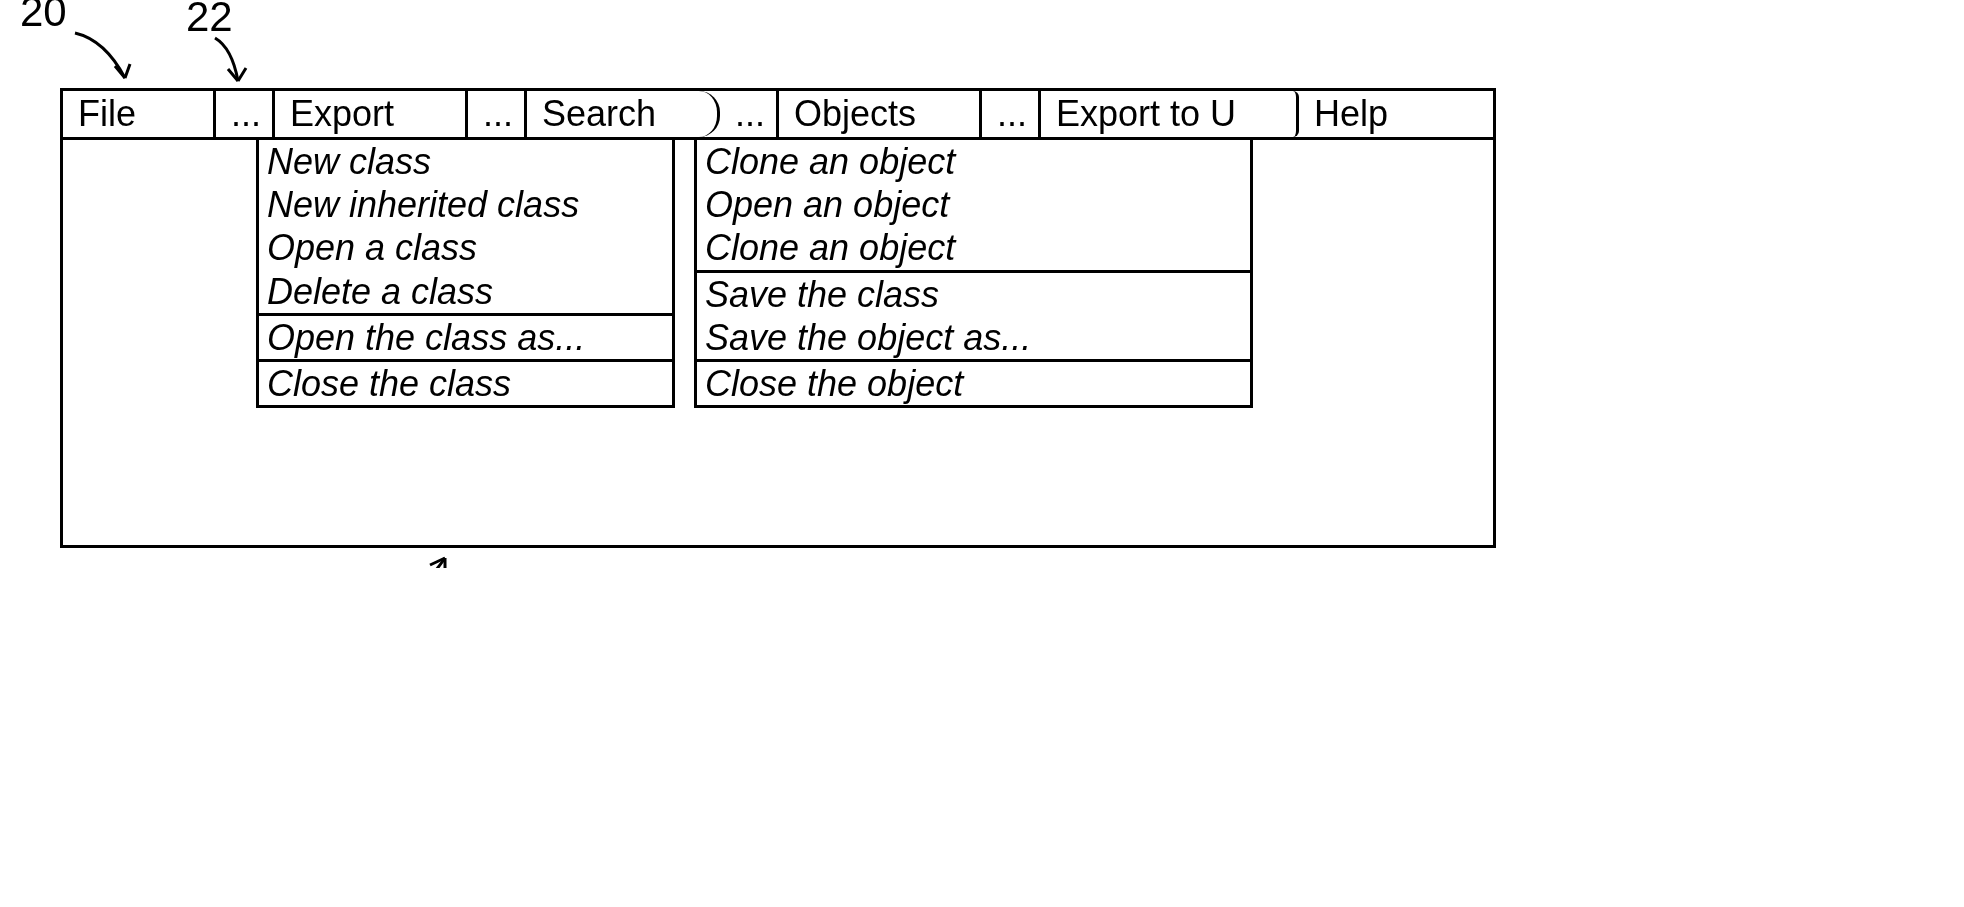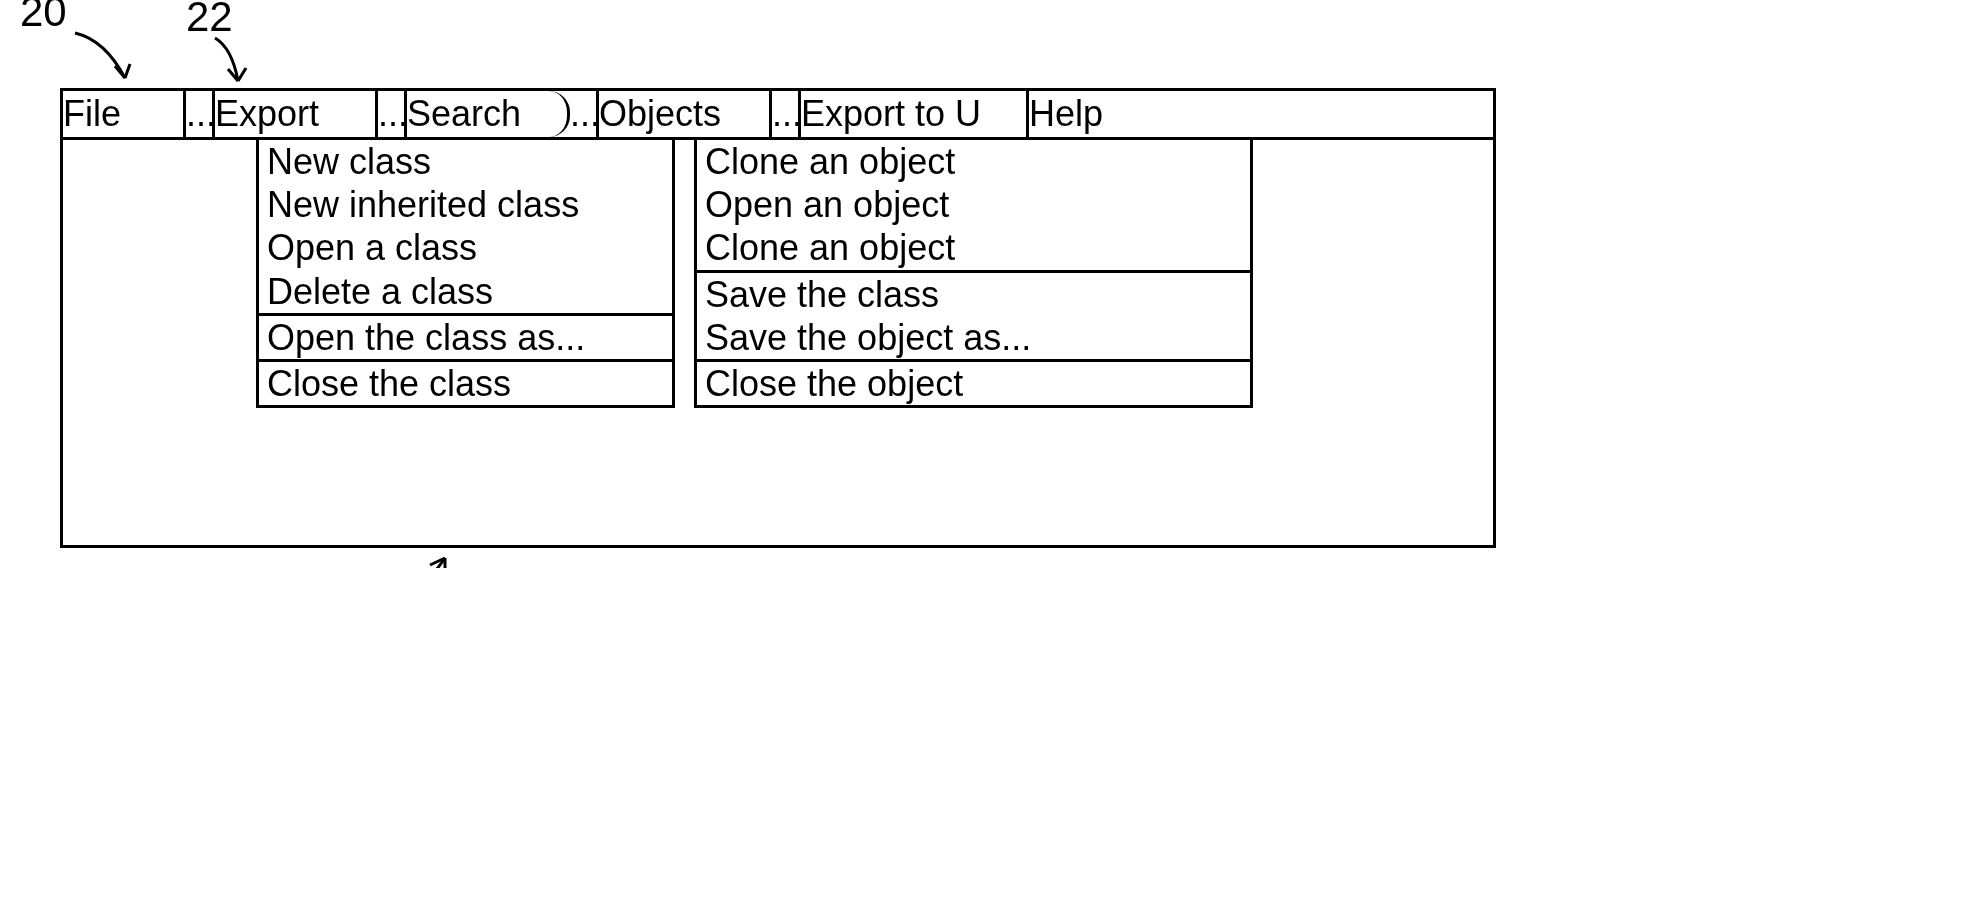--- a/index.html
+++ b/index.html
@@ -35,39 +35,40 @@
       border: 3px solid #000;
       width: 1430px;
       background: #fff;
     }
     .menubar {
       display: flex;
       border-bottom: 3px solid #000;
     }
     .menu-cell {
       border-right: 3px solid #000;
-      padding: 2px 0;
+      padding: 2px 15px;
     }
     .menu-cell:last-child {
       border-right: none;
     }
     .menu-pinch {
       width: 26px;
       text-align: center;
     }
     .content-area {
       position: relative;
       height: 405px;
     }
     .dropdown {
       position: absolute;
       top: 0;
       border: 3px solid #000;
       border-top: none;
       background: #fff;
+      font-style: italic;
     }
     .dropdown-classes {
       left: 193px;
       width: 413px;
     }
     .dropdown-objects {
       left: 631px;
       width: 553px;
     }
     .dd-group {
@@ -105,21 +106,21 @@
   <div class="window">
     <div class="menubar">
       <div class="menu-cell" style="width:120px;">File</div>
       <div class="menu-cell menu-pinch">...</div>
       <div class="menu-cell" style="width:160px;">Export</div>
       <div class="menu-cell menu-pinch">...</div>
       <div class="menu-cell" style="width:160px;border-radius:21px;">Search</div>
       <div class="menu-cell menu-pinch">...</div>
       <div class="menu-cell" style="width:170px;">Objects</div>
       <div class="menu-cell menu-pinch">...</div>
-      <div class="menu-cell" style="width:225px;">Export to U</div>
+      <div class="menu-cell" style="width:225px;border-radius:6px;">Export to U</div>
       <div class="menu-cell" style="flex:1;">Help</div>
     </div>
     <div class="content-area">
 
       <div class="dropdown dropdown-classes">
         <div class="dd-group">
           <div class="dd-item">New class</div>
           <div class="dd-item">New inherited class</div>
           <div class="dd-item">Open a class</div>
           <div class="dd-item">Delete a class</div>

